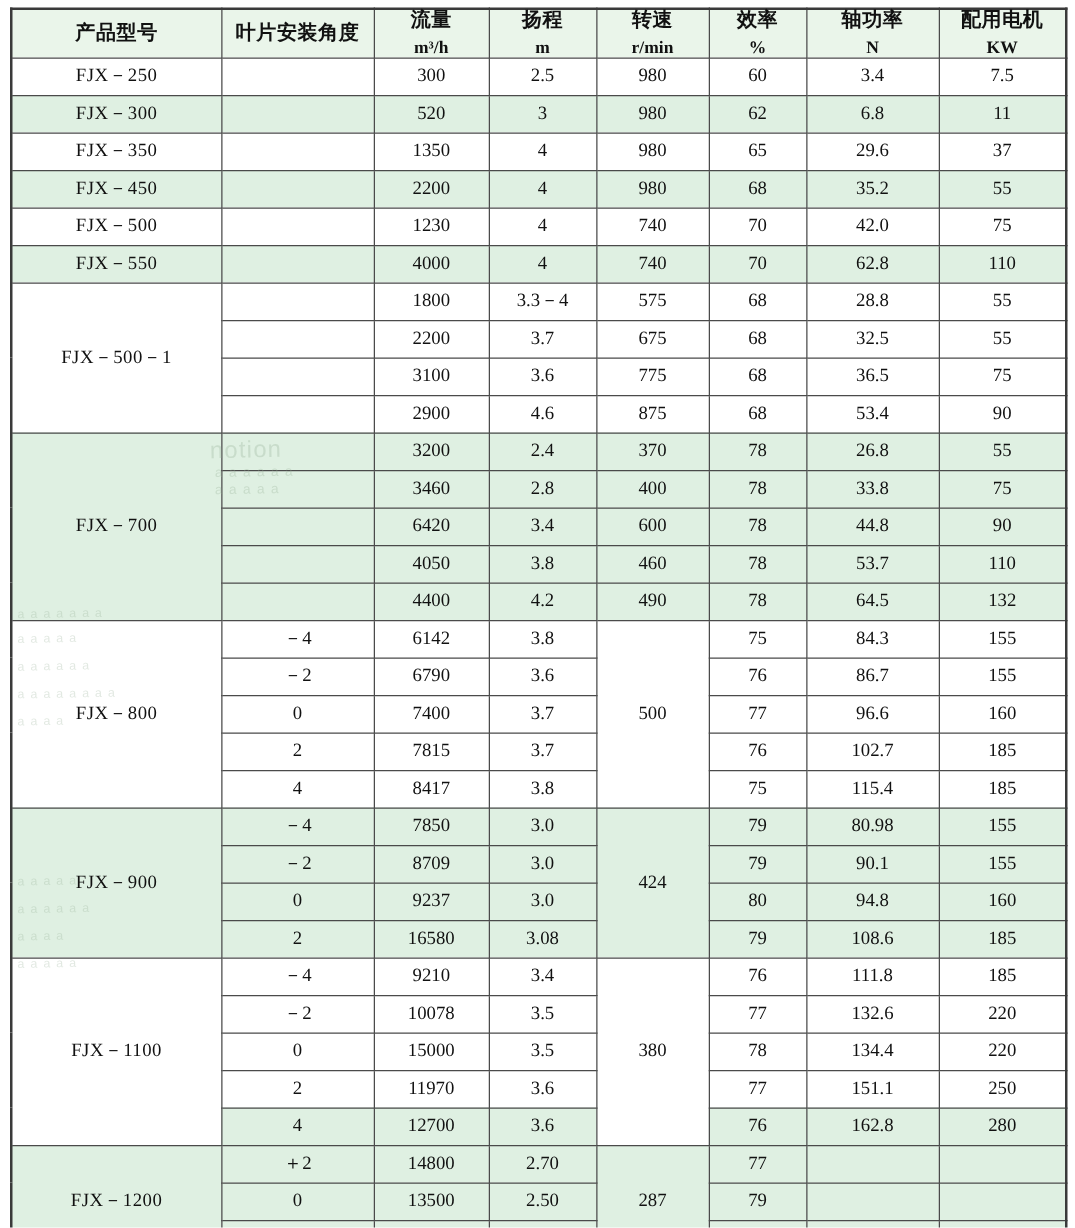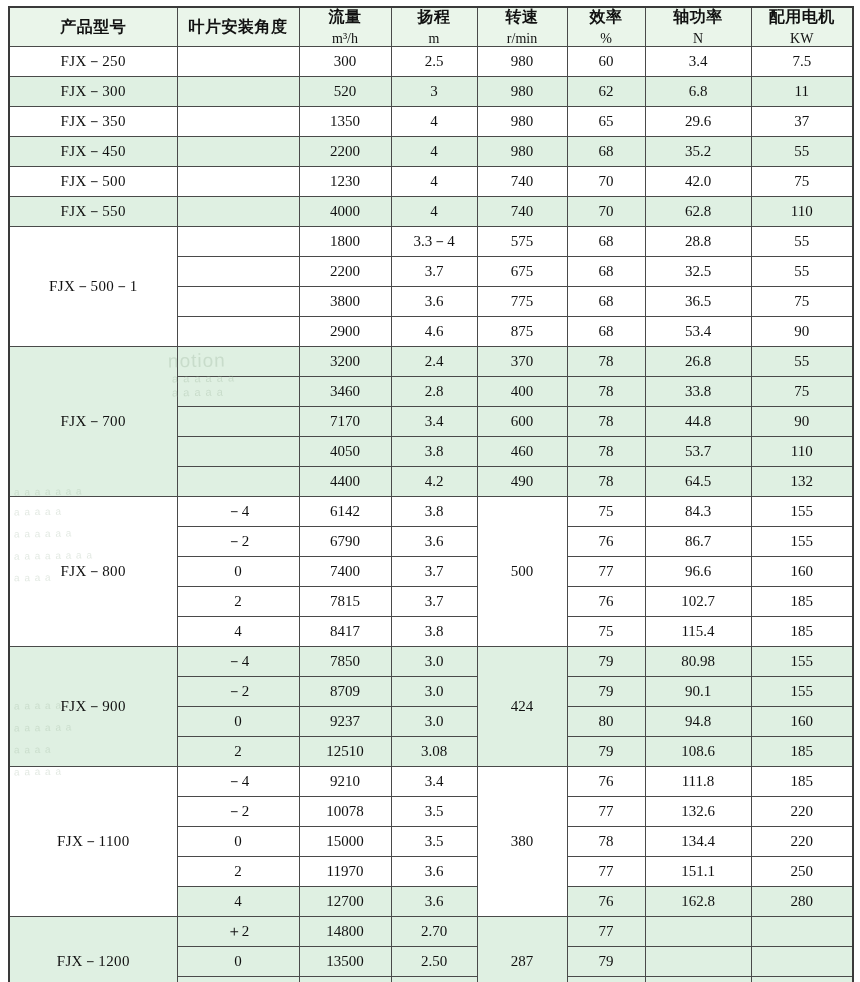--- a/index.html
+++ b/index.html
@@ -55,20 +55,21 @@
   thead th .hl1 {
     display: block;
     font-weight: bold;
     font-size: 16px;
     letter-spacing: 0.5px;
   }
   thead th .hl2 {
     display: block;
     font-size: 14px;
     margin-top: 5px;
+    font-weight: bold;
   }
   tbody td.model {
     font-size: 15px;
     letter-spacing: 0.4px;
   }
   tr.tint td {
     background: #dff0e2;
   }
   tr.plain td {
     background: #ffffff;
@@ -241,21 +242,21 @@
           <td></td>
           <td>2200</td>
           <td>3.7</td>
           <td>675</td>
           <td>68</td>
           <td>32.5</td>
           <td>55</td>
         </tr>
         <tr class="plain">
           <td></td>
-          <td>3800</td>
+          <td>3100</td>
           <td>3.6</td>
           <td>775</td>
           <td>68</td>
           <td>36.5</td>
           <td>75</td>
         </tr>
         <tr class="plain">
           <td></td>
           <td>2900</td>
           <td>4.6</td>
@@ -278,21 +279,21 @@
           <td></td>
           <td>3460</td>
           <td>2.8</td>
           <td>400</td>
           <td>78</td>
           <td>33.8</td>
           <td>75</td>
         </tr>
         <tr class="tint">
           <td></td>
-          <td>7170</td>
+          <td>6420</td>
           <td>3.4</td>
           <td>600</td>
           <td>78</td>
           <td>44.8</td>
           <td>90</td>
         </tr>
         <tr class="tint">
           <td></td>
           <td>4050</td>
           <td>3.8</td>
@@ -373,21 +374,21 @@
         <tr class="tint">
           <td>0</td>
           <td>9237</td>
           <td>3.0</td>
           <td>80</td>
           <td>94.8</td>
           <td>160</td>
         </tr>
         <tr class="tint">
           <td>2</td>
-          <td>12510</td>
+          <td>16580</td>
           <td>3.08</td>
           <td>79</td>
           <td>108.6</td>
           <td>185</td>
         </tr>
         <tr class="plain">
           <td class="model" rowspan="5">FJX－1100</td>
           <td>－4</td>
           <td>9210</td>
           <td>3.4</td>

